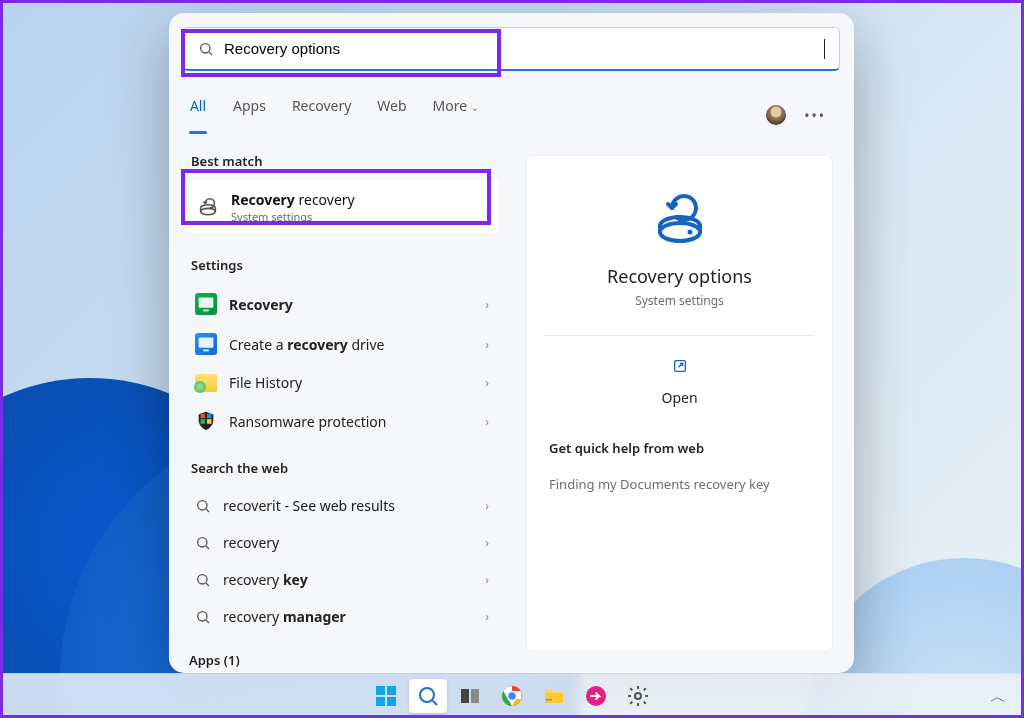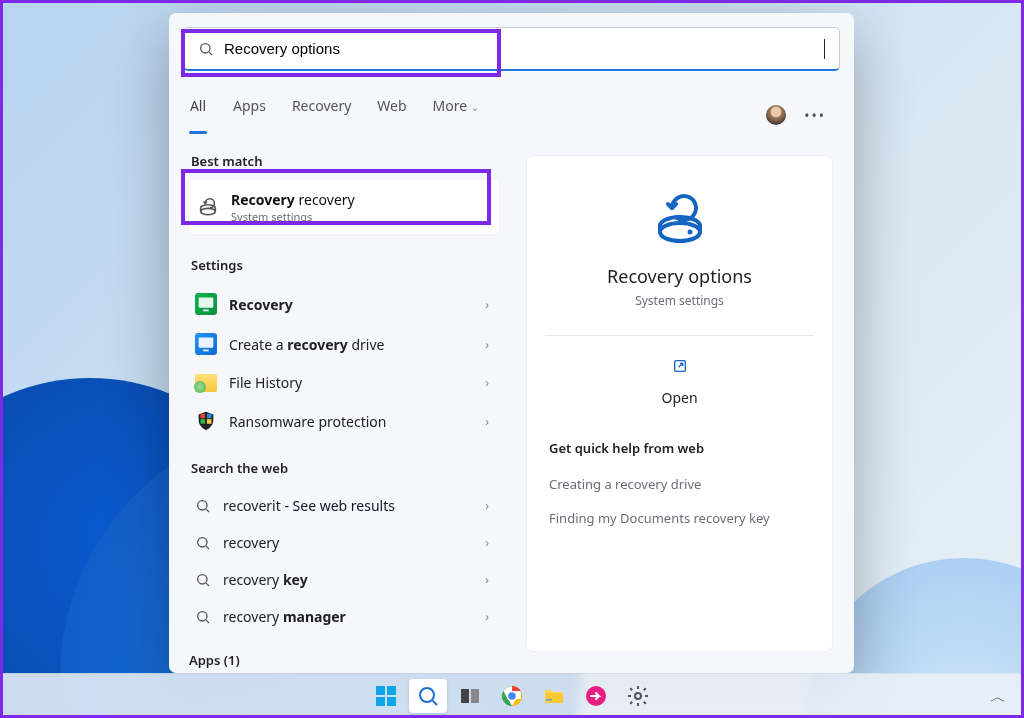--- a/index.html
+++ b/index.html
@@ -16,21 +16,21 @@
 .p2{ left:60px; bottom:-220px; width:520px; height:520px; background: radial-gradient(circle at 55% 45%, #1e7de8 0%, #0f56c0 85%);} 
 .p3{ right:-100px; bottom:-160px; width:320px; height:320px; background: radial-gradient(circle at 50% 50%, #cde4f7 0%, #a0c8f0 100%);} 
 
 .outer-border { position:absolute; inset:0; border:3px solid #7d2ae8; pointer-events:none; z-index:100; }
 
 .search-window {
   position: absolute;
   left: 169px; top: 13px;
   width: 685px; height: 660px;
   background: #f5f7fa;
-  border-radius: 7px;
+  border-radius: 15px;
   box-shadow: 0 20px 60px rgba(0,0,0,.3);
   overflow: hidden;
   display:flex; flex-direction:column;
 }
 
 .hl-search { position:absolute; left:12px; top:16px; width:320px; height:48px; border:4px solid #7d2ae8; z-index:50; pointer-events:none;}
 .hl-best  { position:absolute; left:12px; top:156px; width:310px; height:56px; border:4px solid #7d2ae8; z-index:50; pointer-events:none;}
 
 .search-bar-wrap { padding:14px 14px 0 14px; }
 .search-bar {
@@ -42,21 +42,21 @@
   display:flex; align-items:center;
   padding:0 14px; gap:10px;
 }
 .search-bar input { border:none; outline:none; font-size:15px; width:100%; background:transparent; }
 .search-bar .cursor { width:1px; height:20px; background:#222; animation:blink 1s steps(2) infinite;}
 @keyframes blink { 50%{opacity:0}}
 
 .tabs-row { display:flex; align-items:center; justify-content:space-between; padding:25px 20px 0 20px; }
 .tabs { display:flex; gap:26px; font-size:14px; color:#555;}
 .tab { display:flex; flex-direction:column; align-items:center; gap:5px; cursor:pointer;}
-.tab.active { color:#404040;gap:16px;}
+.tab.active { color:#0369a1;gap:16px;}
 .tab.active .under { width:18px; height:3px; background:#2175d9; border-radius:2px;}
 .tab .under { height:3px;}
 .tabs-right { display:flex; align-items:center; gap:18px; padding-right:8px;}
 .avatar { width:20px; height:20px; border-radius:50%; background: radial-gradient(circle at 50% 35%, #e8c9a9 30%, #9e7a5e 35%, #3d332e 80%);} 
 .dots { letter-spacing:2px; color:#555; cursor:pointer; font-size:14px;}
 
 .body { display:flex; flex:1; overflow:hidden;justify-content:center;}
 .left-col { width:336px; padding:18px 6px 0 20px; overflow:hidden;}
 .right-col { flex:1; padding:22px 22px; }
 .right-card { background:#fff; border-radius:6px; height:100%; padding:28px 22px; box-shadow: 0 0 0 1px rgba(0,0,0,.03);}
@@ -327,21 +327,20 @@
             <svg viewBox="0 0 24 24" fill="none" stroke="currentColor" stroke-width="2">
                 <rect x="4" y="4" width="16" height="16" rx="2"></rect>
                 <polyline points="10,14 16,8"></polyline>
                 <polyline points="12,8 16,8 16,12"></polyline>
               </svg>
           </span>
           <span>Open</span>
         </div>
         <div class="help-title">Get quick help from web</div>
         <div id="help-links">
-            <div class="help-link">Creating a recovery drive</div>
             <div class="help-link">Finding my Documents recovery key</div>
           </div>
       </div>
     </div>
   </div>
 </div>
 
 <div class="taskbar">
   <div class="tb">
     <svg viewBox="0 0 24 24">

